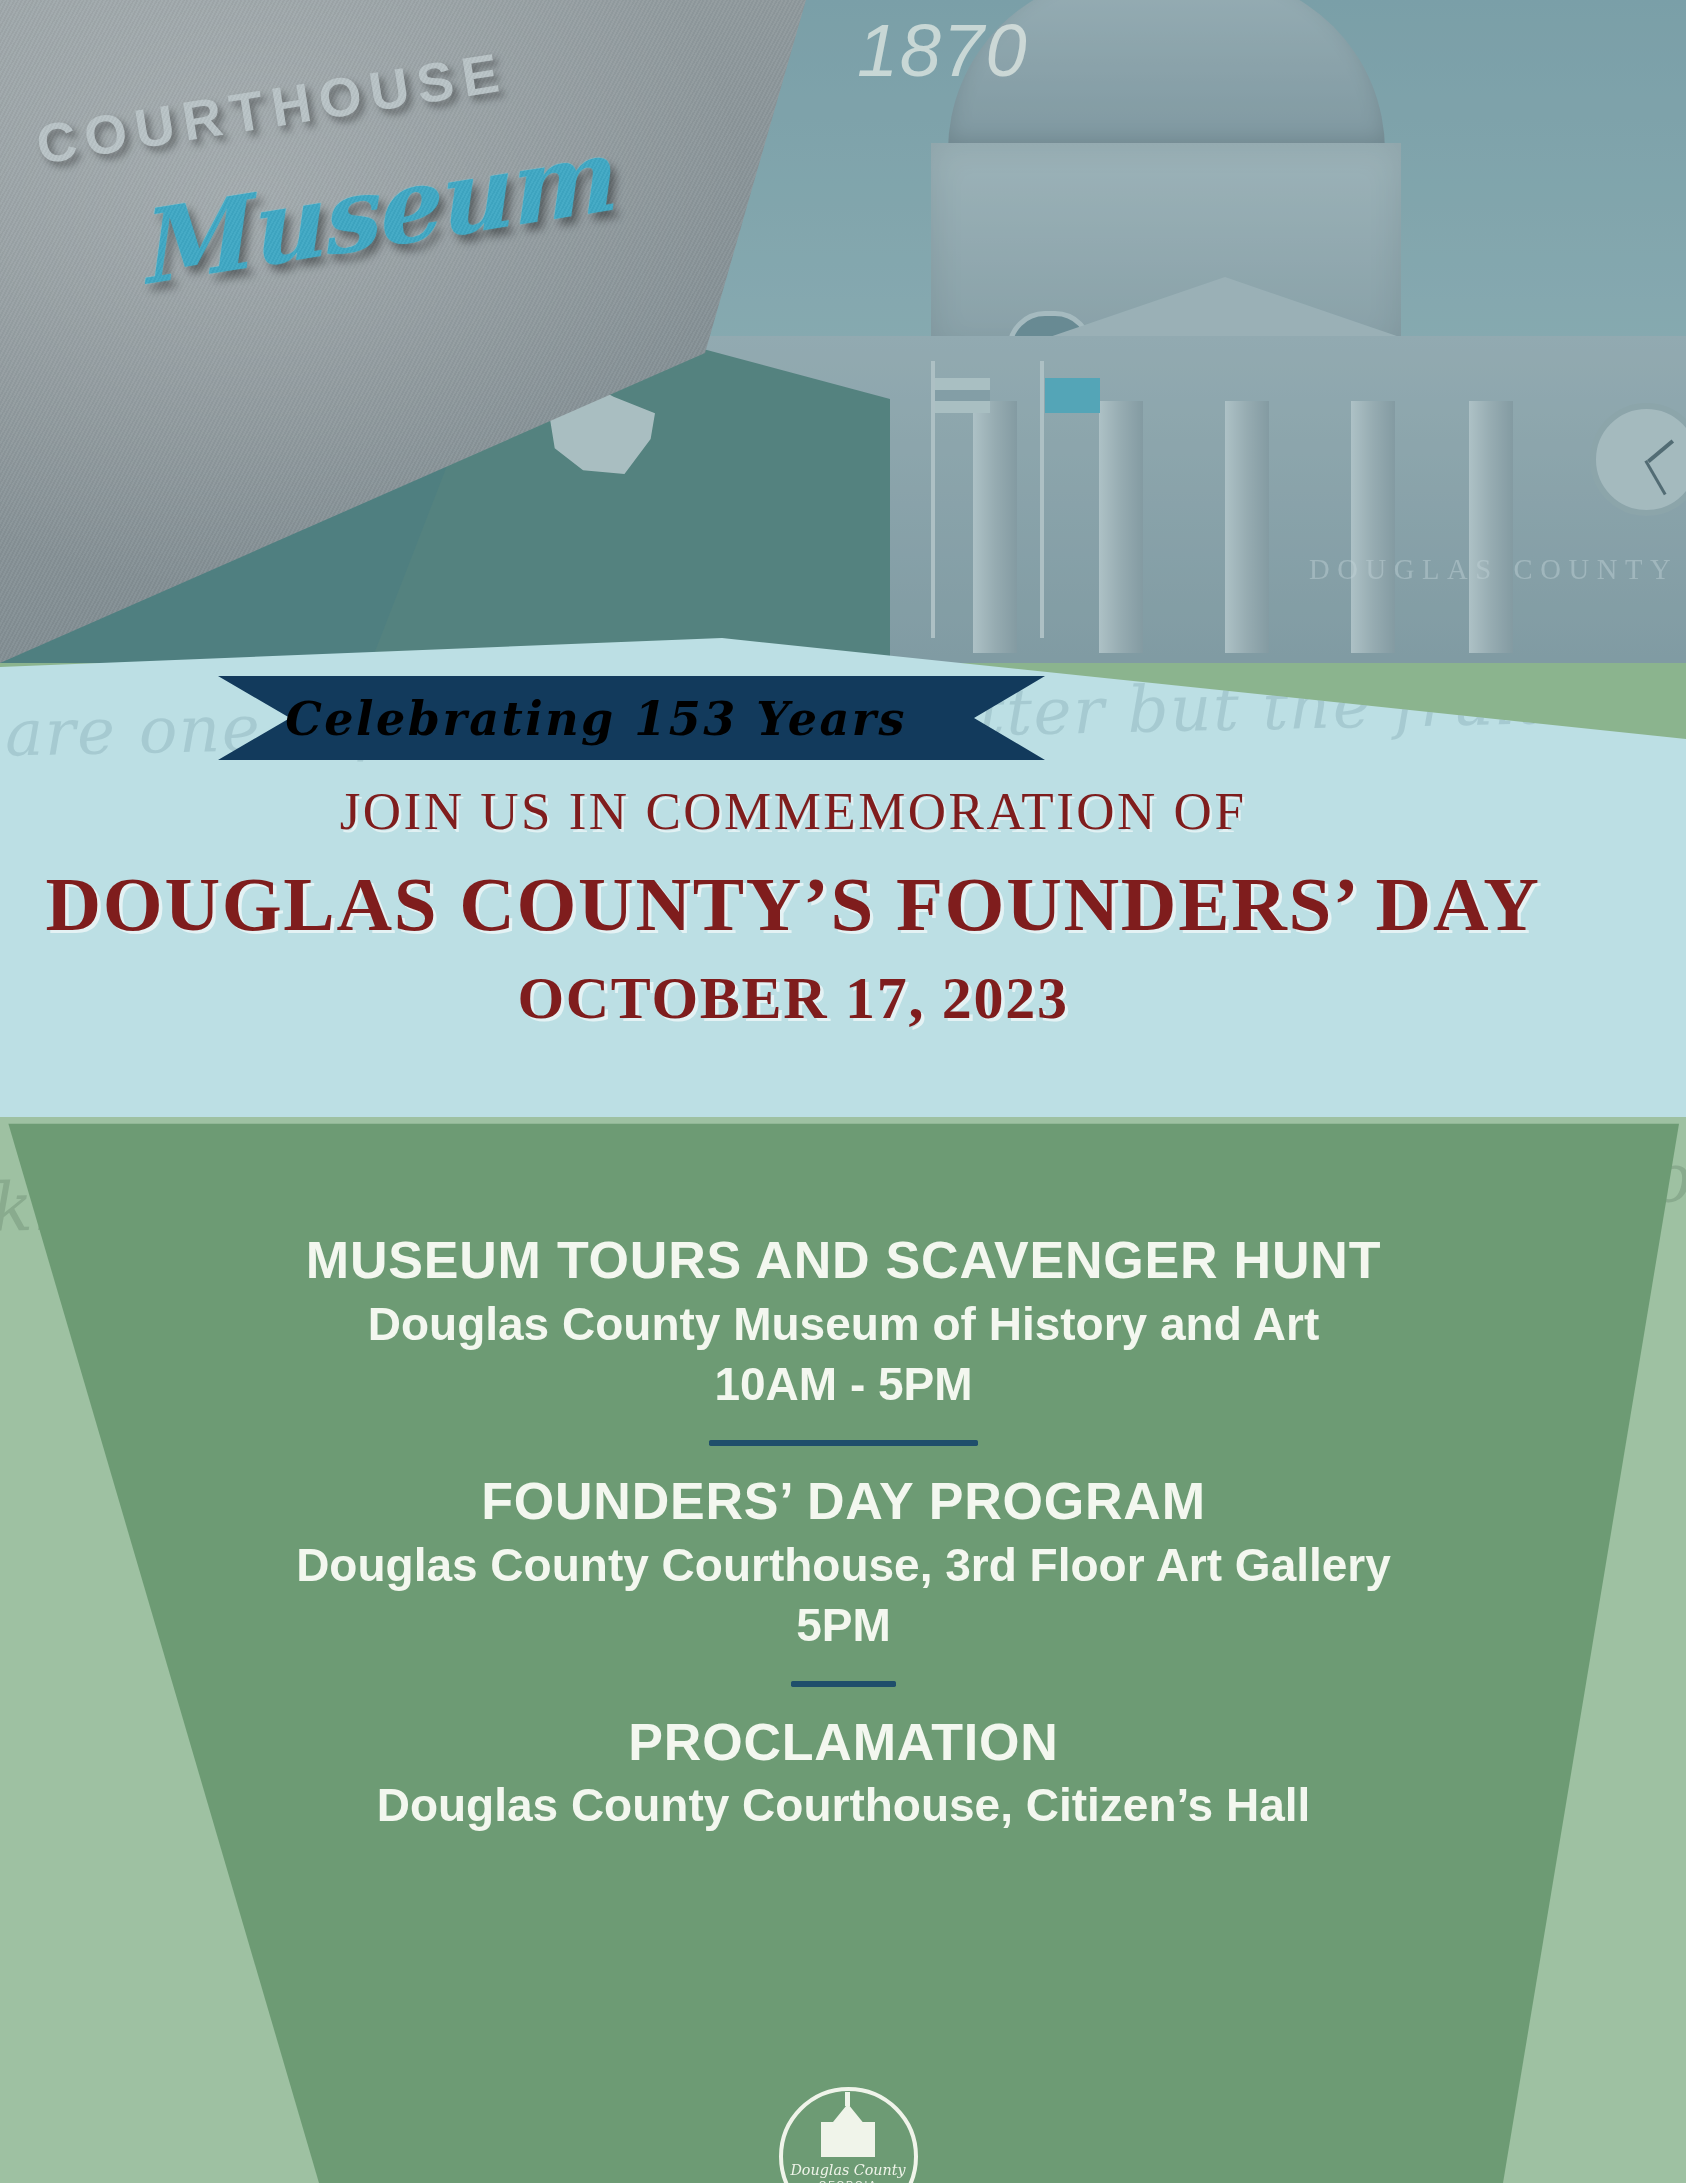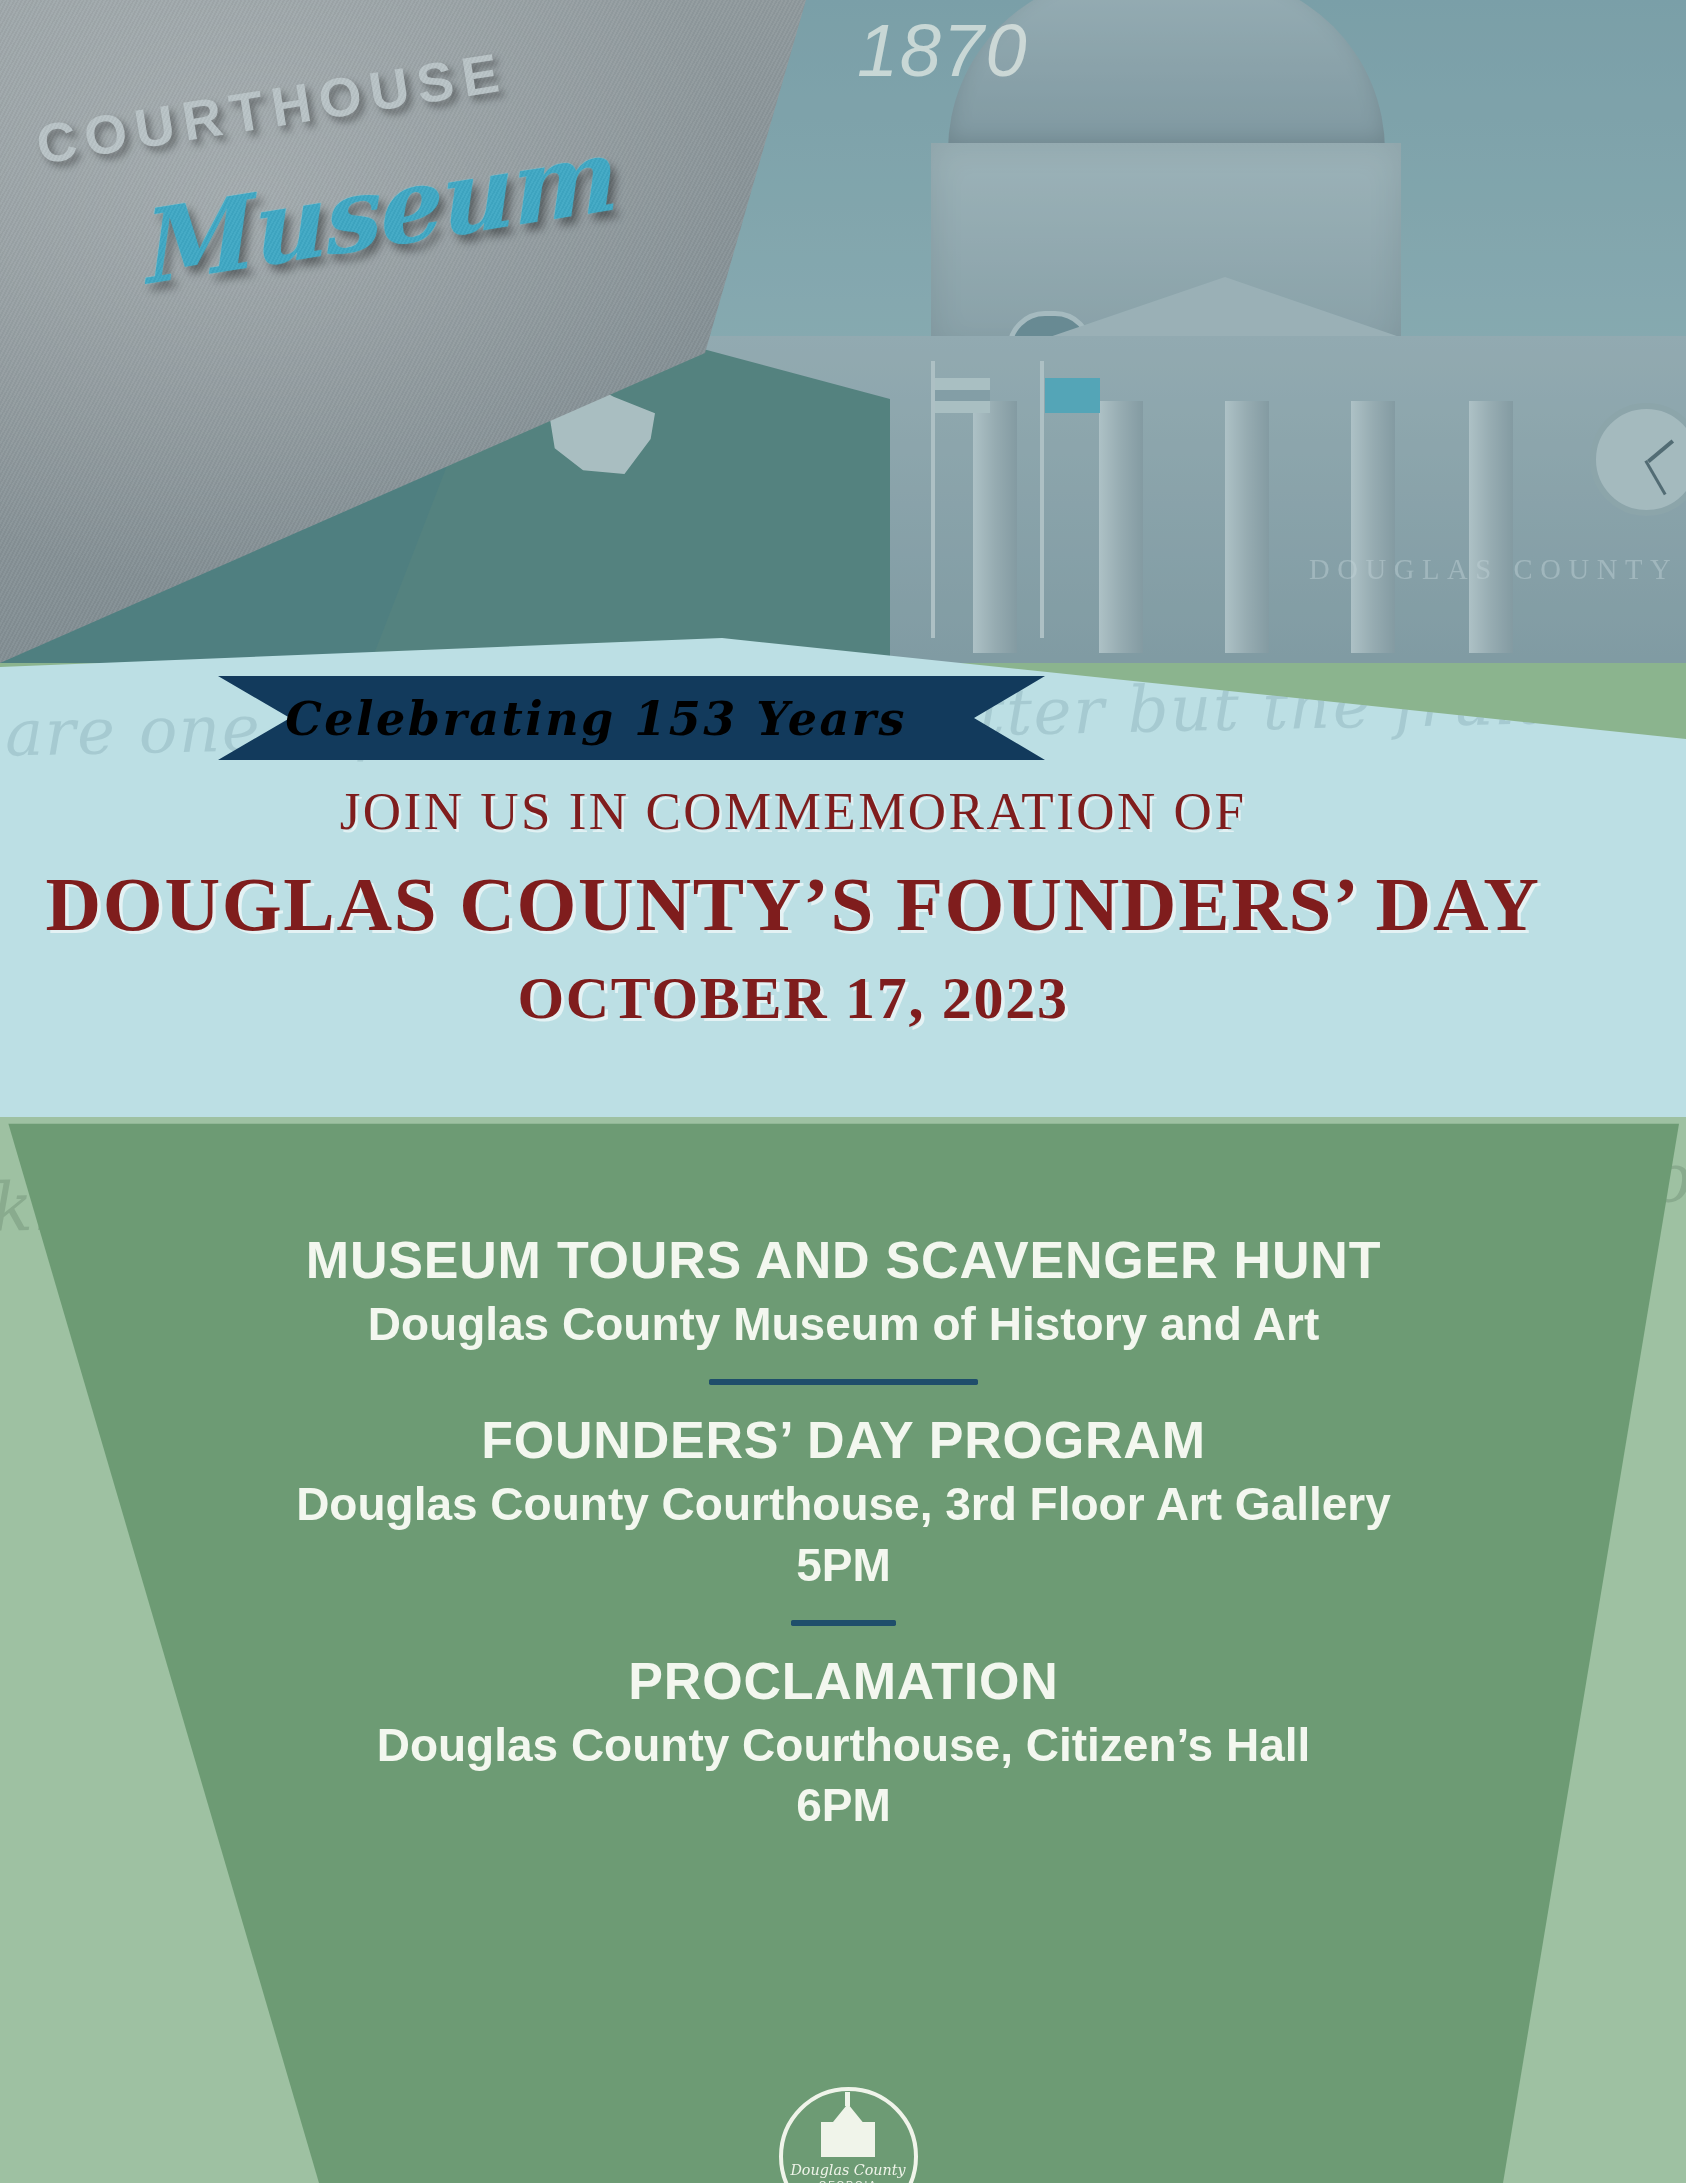--- a/index.html
+++ b/index.html
@@ -434,36 +434,36 @@
 
   <div class="bottom">
     <div class="bottom-script">know the preserve everything Aurelius and the color of true knowledge permanent are bitter.</div>
     <div class="green-wedge"></div>
 
     <div class="program">
 
       <div class="event">
         <div class="ev-title">MUSEUM TOURS AND SCAVENGER HUNT</div>
         <div class="ev-line">Douglas County Museum of History and Art</div>
+        <div class="ev-line">10AM - 5PM</div>
       </div>
 
       <div class="divider"></div>
 
       <div class="event">
         <div class="ev-title">FOUNDERS’ DAY PROGRAM</div>
         <div class="ev-line">Douglas County Courthouse, 3rd Floor Art Gallery</div>
         <div class="ev-line">5PM</div>
       </div>
 
       <div class="divider short"></div>
 
       <div class="event">
         <div class="ev-title">PROCLAMATION</div>
         <div class="ev-line">Douglas County Courthouse, Citizen’s Hall</div>
-        <div class="ev-line">6PM</div>
       </div>
 
     </div>
 
     <div class="seal">
       <div class="seal-bldg"></div>
       <div class="seal-t1">Douglas County</div>
       <div class="seal-t2">GEORGIA</div>
     </div>
   </div>

